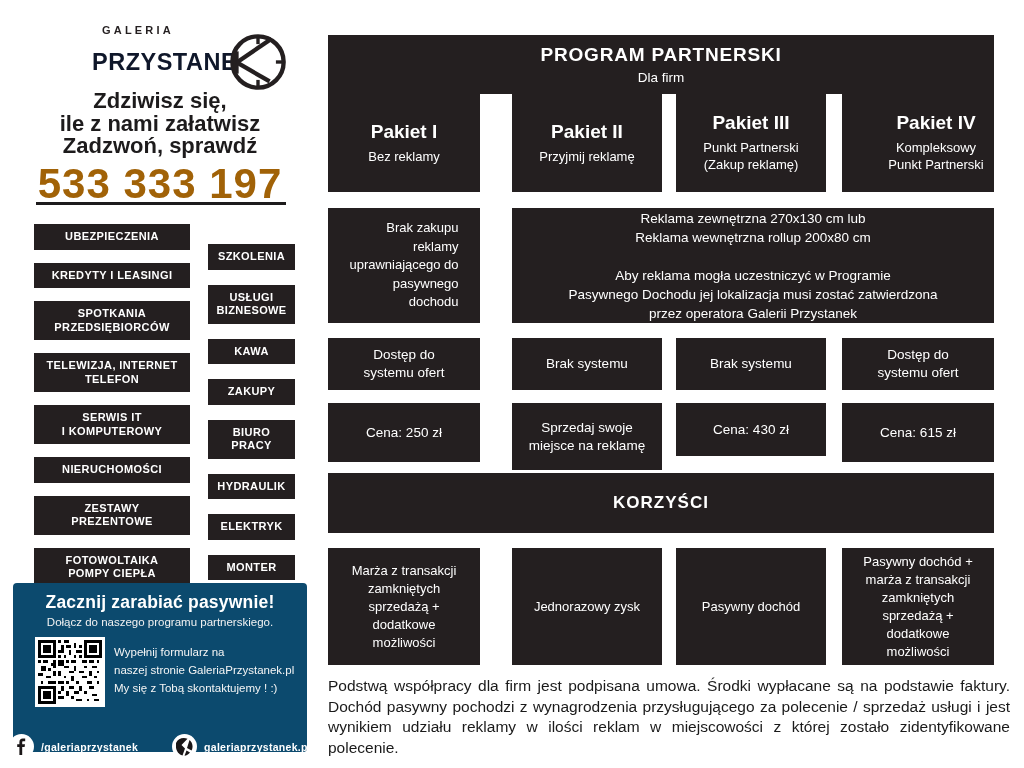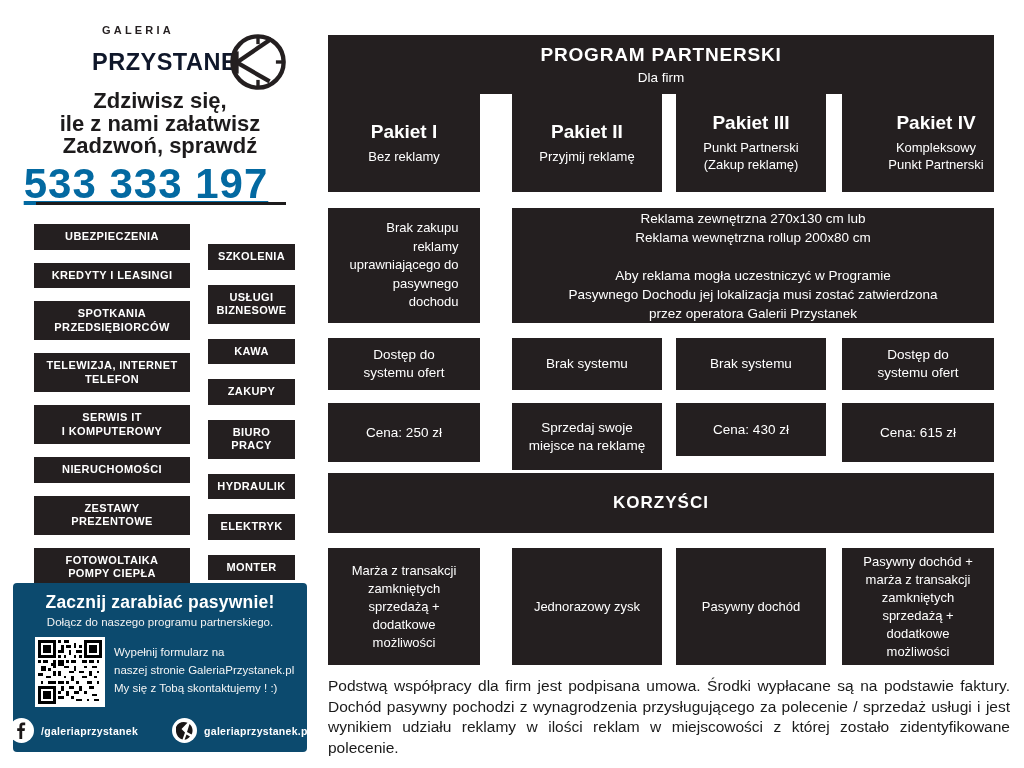--- a/index.html
+++ b/index.html
@@ -16,40 +16,40 @@
   
   .logo { left:92px; top:24px; width:240px; }
   .logo-galeria { font-size:11px; font-weight:700; letter-spacing:3.2px; margin-left:10px; margin-bottom:1px; color:#241f20; }
   .logo-row { display:flex; align-items:center; height:62px; margin-top:-6px; }
   .logo-word { font-size:23.5px; font-weight:800; letter-spacing:0.5px; color:#0f172a; }
   .clock-svg { margin-left:-9px; flex:0 0 auto; }
 
   .tagline { left:18px; top:90px; width:284px; text-align:center;
              font-size:22px; font-weight:800; line-height:22.5px;
              white-space:pre-line; color:#1d1b1c; }
-  .phone { left:4px; top:160px; width:284px; text-align:center;
-           font-size:42px; font-weight:800; letter-spacing:1px; color:#0369a1;text-decoration:underline; }
+  .phone { left:18px; top:160px; width:284px; text-align:center;
+           font-size:42px; font-weight:800; letter-spacing:1px; color:#a16207; }
   .phone-rule { left:36px; top:202px; width:250px; height:3px; background:#1d1b1c; }
 
   .cat-col { display:flex; flex-direction:column; }
   .cat-col1 { left:34px; top:224px; width:156px; gap:13px; }
   .cat-col2 { left:208px; top:244px; width:87px; gap:15px; }
   .cat-tag { background:#241f20; color:#ffffff; text-align:center;
              font-size:11px; font-weight:700; letter-spacing:0.4px;
              line-height:13.5px; padding:6px 3px; white-space:pre-line; }
 
   .promo { left:13px; top:583px; width:294px; height:169px;
            background:#0c4a6e; border-radius:4px; color:#ffffff; }
   .promo-title { text-align:center; font-size:17.5px; font-weight:800; margin-top:9px; letter-spacing:0.2px; }
   .promo-sub { text-align:center; font-size:11.5px; margin-top:3px; color:#f2f2f2; }
   .promo-mid { display:flex; align-items:flex-start; margin-top:9px; padding-left:22px; }
   .qr-box { width:70px; height:70px; background:#ffffff; padding:3px; flex:0 0 auto; }
   .promo-note { font-size:11.5px; line-height:18px; margin-left:9px; margin-top:6px;
                 white-space:pre-line; color:#f5f5f5; }
-  .promo-footer { display:flex; justify-content:center; align-items:center; gap:34px; margin-top:11px; }
+  .promo-footer { display:flex; justify-content:center; align-items:center; gap:34px; margin-top:27px; }
   .contact { display:flex; align-items:center; gap:7px; }
   .contact-label { font-size:10.5px; font-weight:700; letter-spacing:0.3px; }
   .round-icon { width:25px; height:25px; flex:0 0 auto; }
 
   
   .program { left:328px; top:0; width:666px; height:768px; }
   .grid7 { position:absolute; left:0; width:666px; display:grid;
            grid-template-columns:152px 32px 150px 14px 150px 16px 152px; }
   .c1 { grid-column:1/2; } .c2 { grid-column:3/4; } .c3 { grid-column:5/6; } .c4 { grid-column:7/8; }
   .span-all { grid-column:1/8; }

